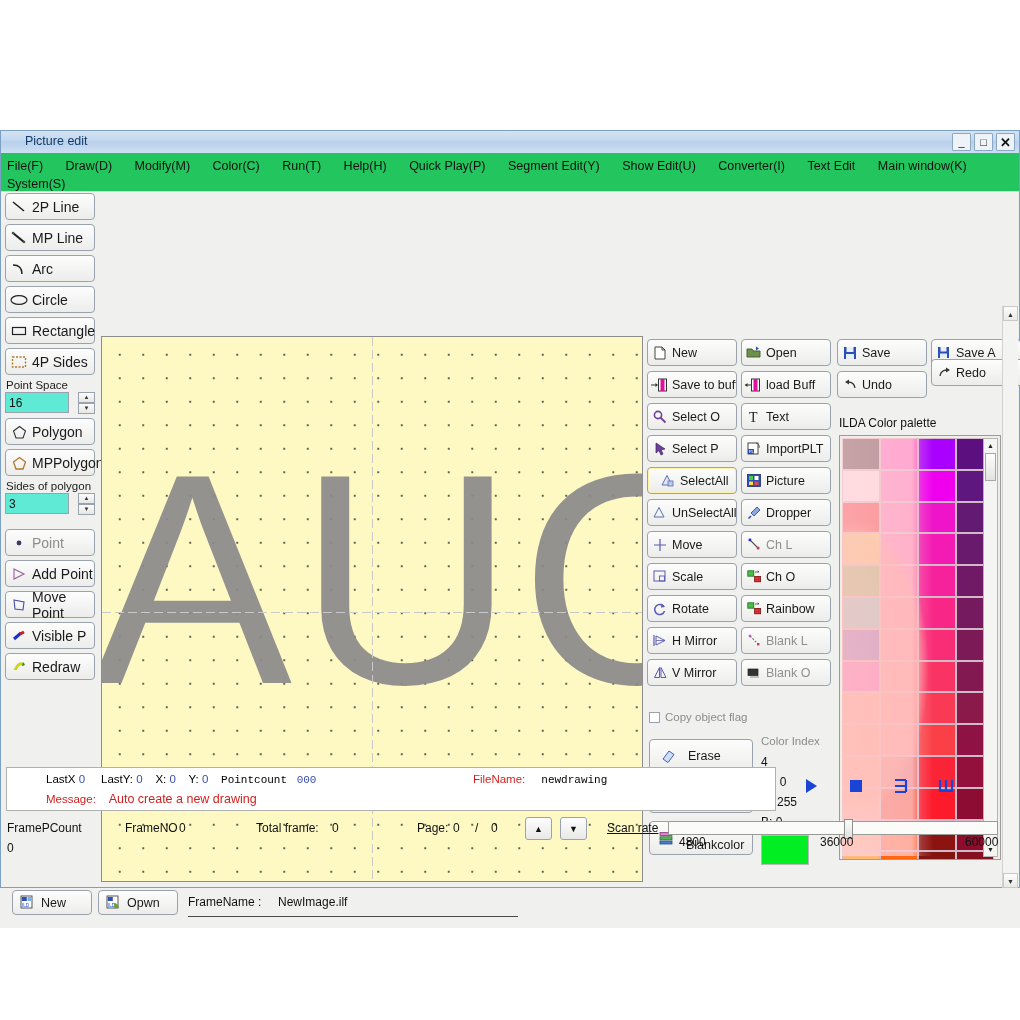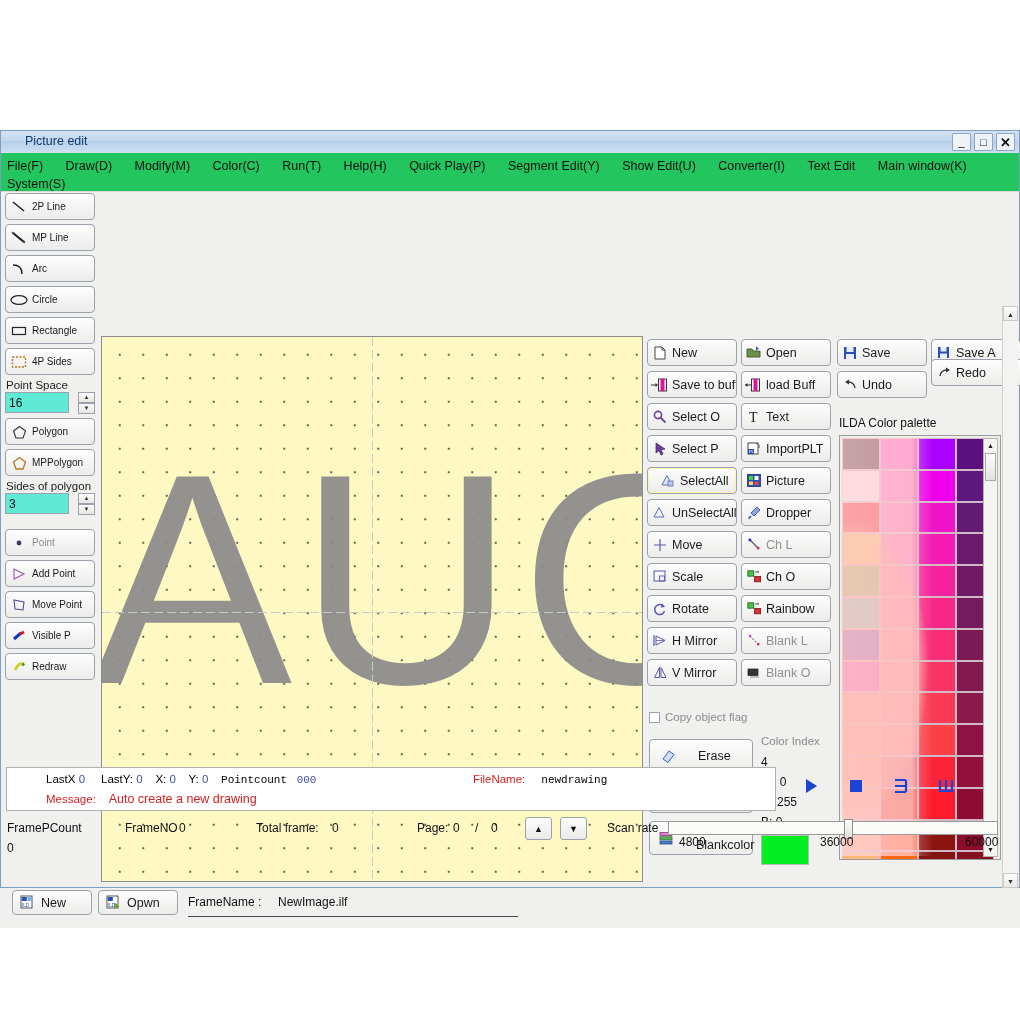--- a/index.html
+++ b/index.html
@@ -46,21 +46,21 @@
 
   
   .leftcol{position:absolute;left:4px;top:62px;width:92px;}
   .tbtn{
     position:relative;width:90px;height:27px;margin-bottom:4px;
     background:linear-gradient(#fdfdfd,#ececeb);
     border:1px solid #9aa3ad;border-radius:4px;box-sizing:border-box;
     display:flex;align-items:center;
   }
   .tbtn .glyph{width:26px;text-align:center;flex:none;display:flex;align-items:center;justify-content:center;}
-  .tbtn .lbl{font-size:10px;color:#1a1a1a;flex:1;text-align:left;}
+  .tbtn .lbl{font-size:14px;color:#1a1a1a;flex:1;text-align:left;}
   .tbtn.dim .lbl{color:#8d8d8d;}
   .fieldlbl{font-size:11.5px;color:#222;margin:3px 0 1px 1px;}
   .spinwrap{position:relative;width:90px;height:21px;margin-bottom:5px;}
   .spinwrap input{
     position:absolute;left:0;top:0;width:64px;height:21px;box-sizing:border-box;
     border:1px solid #9aa3ad;background:#5eead4;font-size:12px;padding-left:3px;
     font-family:"Liberation Sans", sans-serif;color:#111;
   }
   .spinbtns{position:absolute;right:0;top:0;width:17px;height:21px;display:flex;flex-direction:column;}
   .spinbtns div{
@@ -102,21 +102,21 @@
   .rbtn.dim .lbl{color:#8f8f8f;}
   .rbtn.sel{border-color:#9aa3ad;box-shadow:inset 0 0 0 1px #fff3a8;padding-left:8px;}
 
   .copyflag{position:absolute;left:648px;top:580px;display:flex;align-items:center;gap:5px;}
   .cbox{width:11px;height:11px;border:1px solid #9aa3ad;background:#fff;box-sizing:border-box;}
   .copyflag span{font-size:11.5px;color:#8c8c8c;}
 
   .bigbtn{
     position:absolute;left:648px;width:104px;height:34px;
     background:linear-gradient(#fdfdfd,#ececea);border:1px solid #9aa3ad;border-radius:4px;
-    box-sizing:border-box;display:flex;align-items:center;gap:22px;padding-left:8px;
+    box-sizing:border-box;display:flex;align-items:center;gap:12px;padding-left:8px;
   }
   .bigbtn .lbl{font-size:12.5px;color:#1a1a1a;}
 
   
   .cidx{position:absolute;left:760px;top:604px;width:70px;}
   .cidx .hdr{font-size:11.5px;color:#8c8c8c;margin-bottom:8px;}
   .cidx .row{font-size:12px;color:#111;margin-bottom:6px;font-family:"Liberation Sans",sans-serif;}
   .cidx .swatch{width:48px;height:30px;border:1px solid #b9b9b9;box-sizing:border-box;margin-top:4px;}
 
   
@@ -864,21 +864,21 @@
     </span>
     <span class="tp">
       <svg width="16" height="16" viewBox="0 0 16 16">
           <path d="M2 2 V13 H14 V2 M8 2 V13" stroke="#1a44d6" stroke-width="2.2" fill="none"></path>
         </svg>
     </span>
   </div>
 
   <div class="scanwrap">
     <div style="display:flex;align-items:center;gap:10px;">
-      <span style="font-size:12px;color:#111;">Scan rate</span>
+      <span style="font-size:12px;color:#111;text-decoration:underline;">Scan rate</span>
       <div class="slider">
         <div class="sthumb"></div>
       </div>
     </div>
     <div class="scanticks">
       <span style="left:72px;">4800</span>
       <span style="left:213px;">36000</span>
       <span style="left:358px;">60000</span>
     </div>
   </div>

